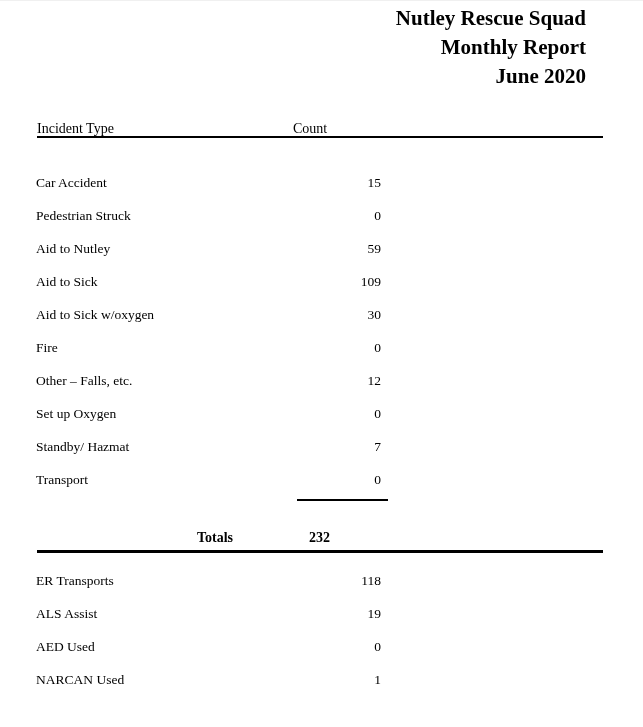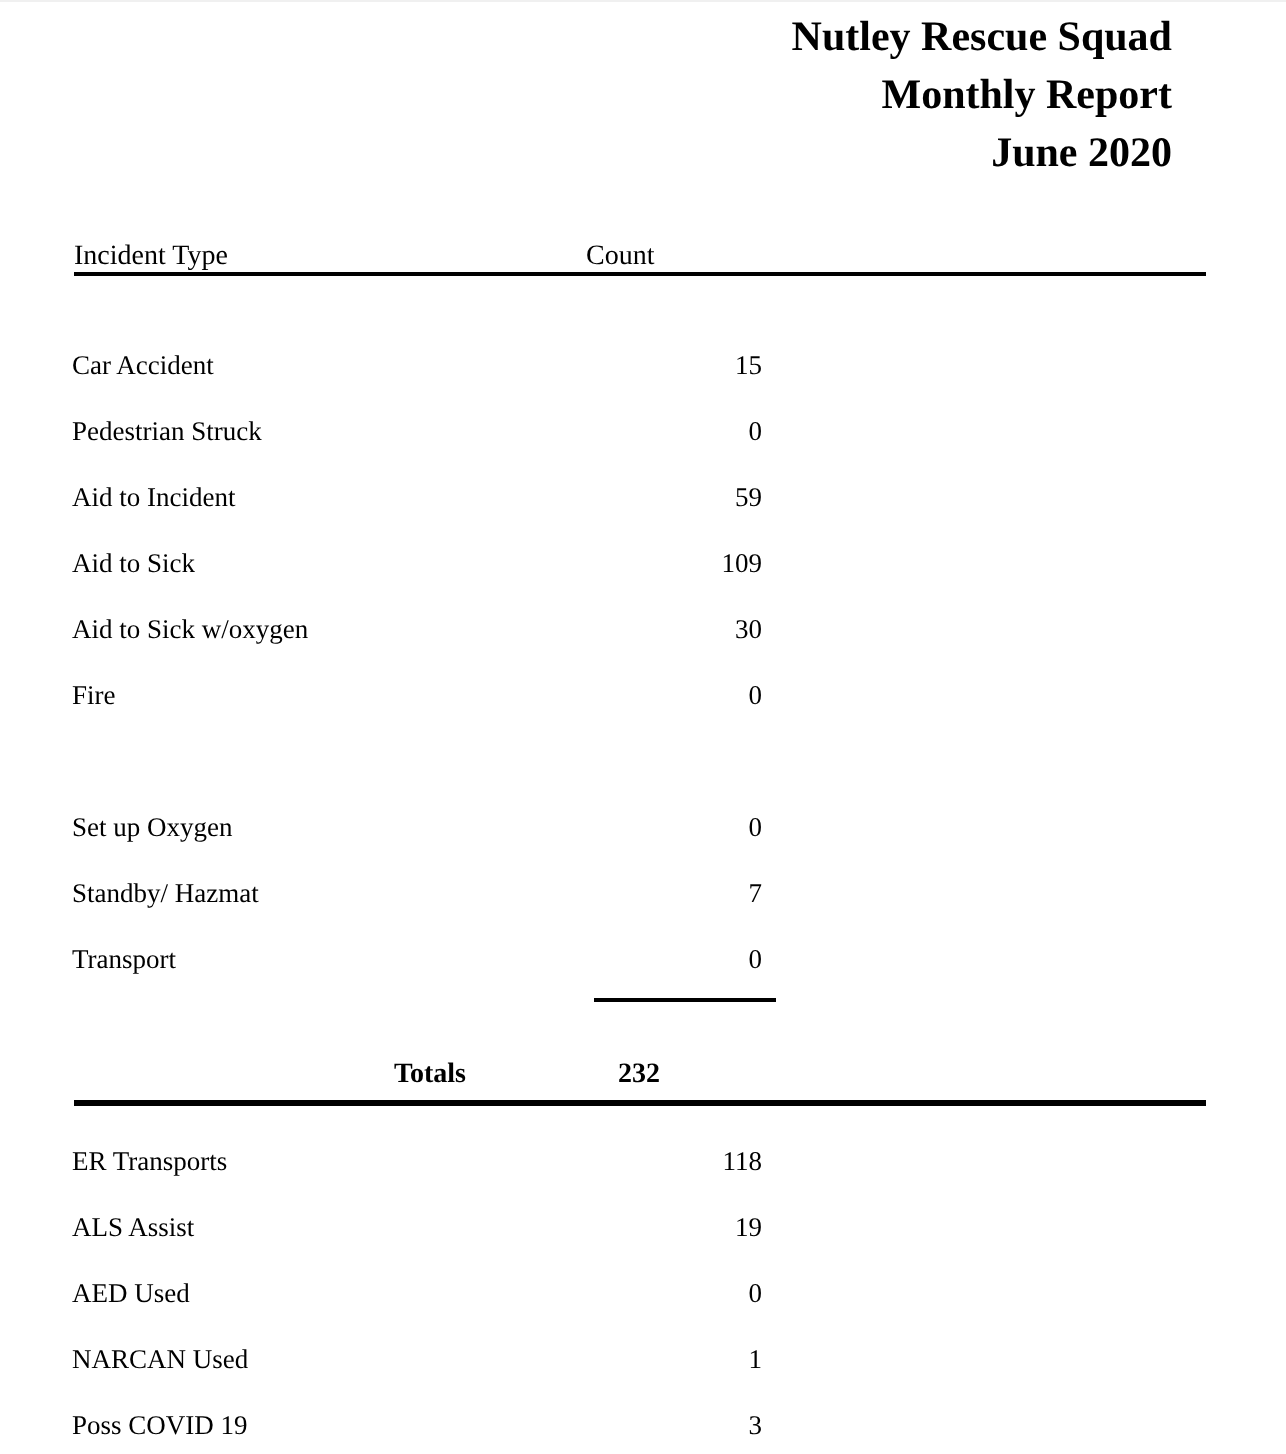--- a/index.html
+++ b/index.html
@@ -77,34 +77,38 @@
 
   <div class="row" style="top:174px">
     <span class="lbl">Car Accident</span>
     <span class="val">15</span>
   </div>
   <div class="row" style="top:207px">
     <span class="lbl">Pedestrian Struck</span>
     <span class="val">0</span>
   </div>
   <div class="row" style="top:240px">
-    <span class="lbl">Aid to Incident</span>
+    <span class="lbl">Aid to Nutley</span>
     <span class="val">59</span>
   </div>
   <div class="row" style="top:273px">
     <span class="lbl">Aid to Sick</span>
     <span class="val">109</span>
   </div>
   <div class="row" style="top:306px">
     <span class="lbl">Aid to Sick w/oxygen</span>
     <span class="val">30</span>
   </div>
   <div class="row" style="top:339px">
     <span class="lbl">Fire</span>
     <span class="val">0</span>
+  </div>
+  <div class="row" style="top:372px">
+    <span class="lbl">Other – Falls, etc.</span>
+    <span class="val">12</span>
   </div>
   <div class="row" style="top:405px">
     <span class="lbl">Set up Oxygen</span>
     <span class="val">0</span>
   </div>
   <div class="row" style="top:438px">
     <span class="lbl">Standby/ Hazmat</span>
     <span class="val">7</span>
   </div>
   <div class="row" style="top:471px">
@@ -129,18 +133,14 @@
     <span class="val">19</span>
   </div>
   <div class="row" style="top:638px">
     <span class="lbl">AED Used</span>
     <span class="val">0</span>
   </div>
   <div class="row" style="top:671px">
     <span class="lbl">NARCAN Used</span>
     <span class="val">1</span>
   </div>
-  <div class="row" style="top:704px">
-    <span class="lbl">Poss COVID 19</span>
-    <span class="val">3</span>
-  </div>
 
 </div>
 
 </body></html>

